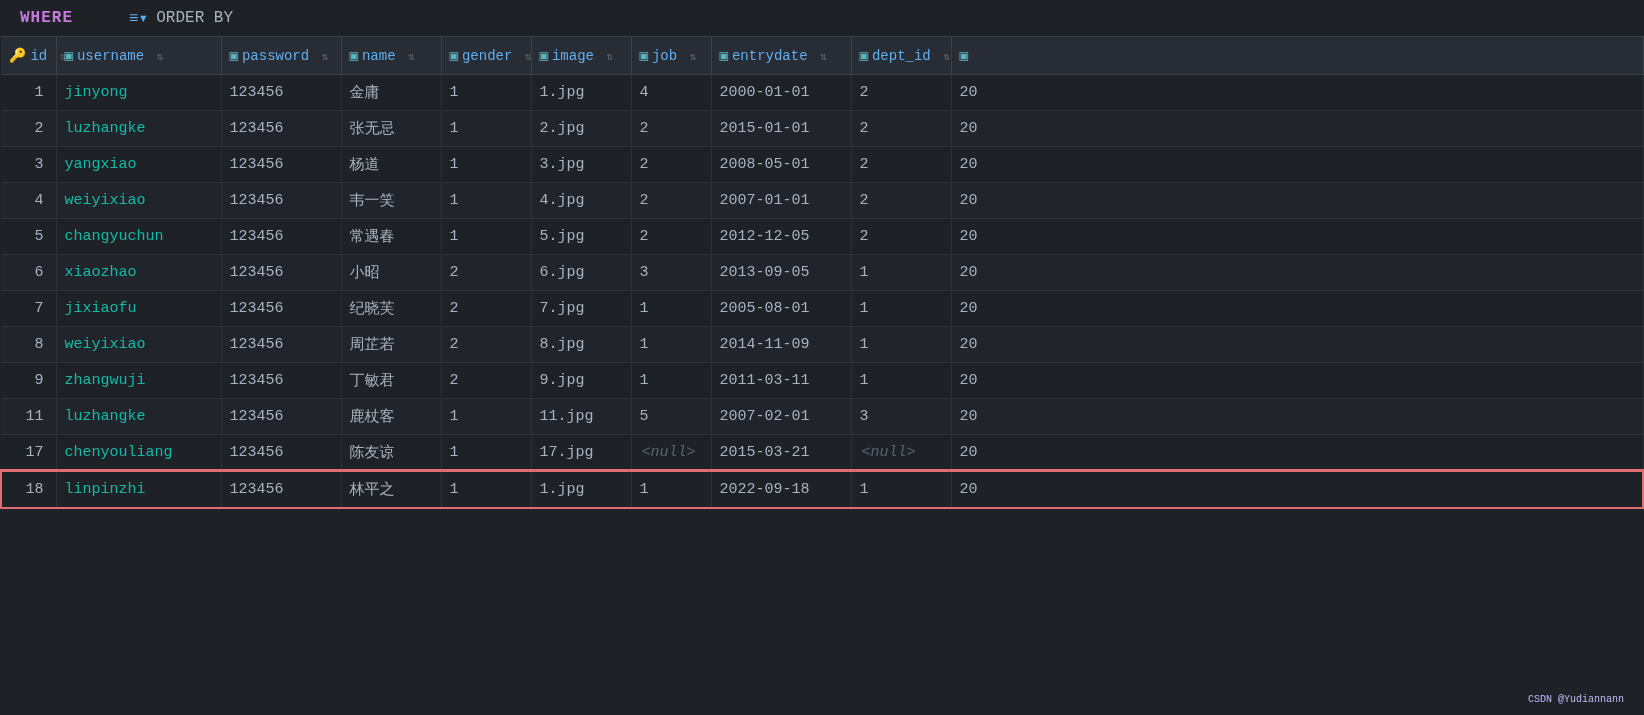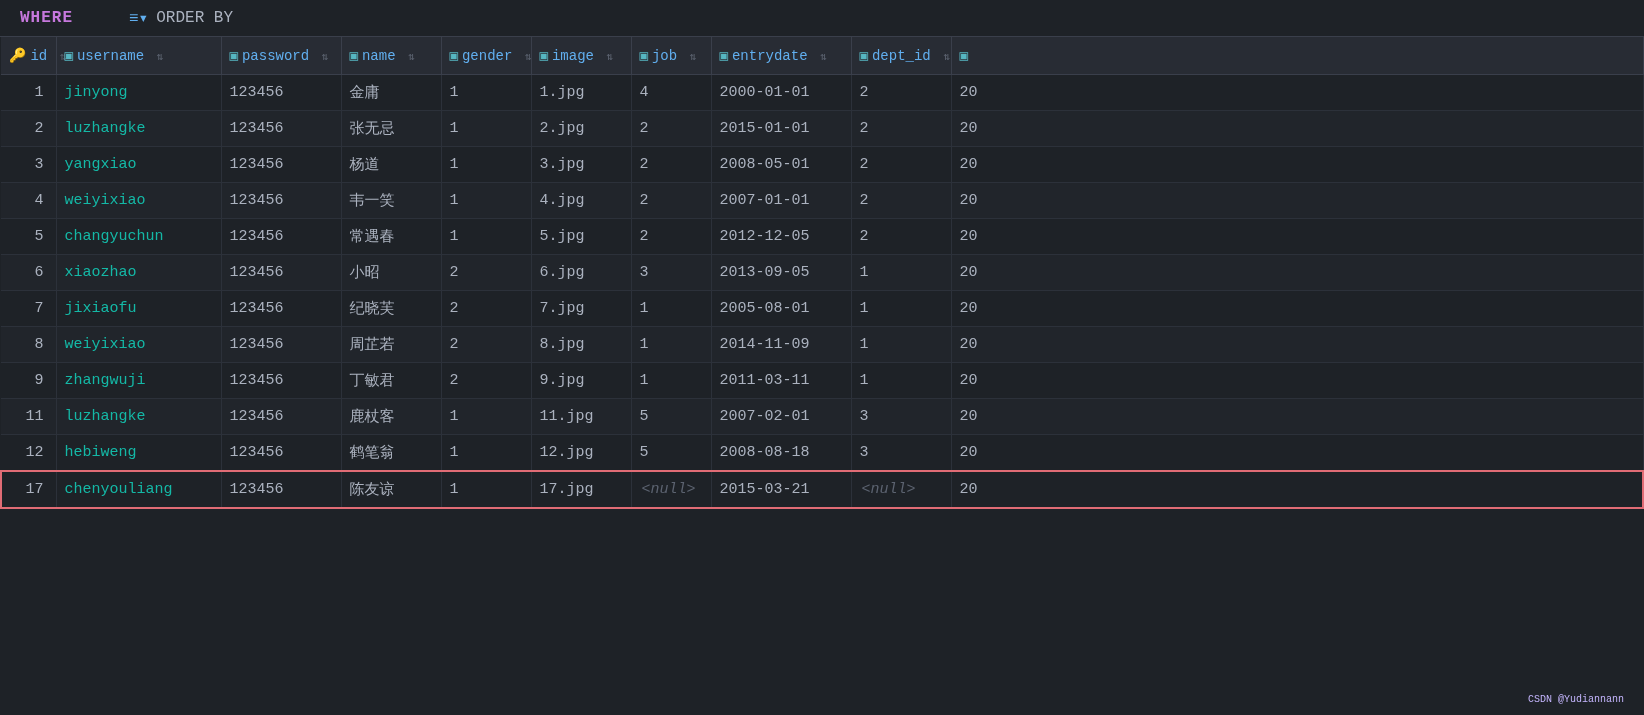--- a/index.html
+++ b/index.html
@@ -313,40 +313,40 @@
           <td>123456</td>
           <td>鹿杖客</td>
           <td>1</td>
           <td>11.jpg</td>
           <td>5</td>
           <td>2007-02-01</td>
           <td>3</td>
           <td>20</td>
         </tr>
         <tr>
-          <td class="id-col">12</td>
-          <td class="username-col">hebiweng</td>
-          <td>123456</td>
-          <td>鹤笔翁</td>
-          <td>1</td>
-          <td>12.jpg</td>
-          <td>5</td>
-          <td>2008-08-18</td>
-          <td>3</td>
-          <td>20</td>
-        </tr>
-        <tr>
           <td class="id-col">17</td>
           <td class="username-col">chenyouliang</td>
           <td>123456</td>
           <td>陈友谅</td>
           <td>1</td>
           <td>17.jpg</td>
           <td class="null-col">&lt;null&gt;</td>
           <td>2015-03-21</td>
           <td class="null-col">&lt;null&gt;</td>
           <td>20</td>
         </tr>
+        <tr style="border: 2px solid rgb(224, 108, 117); outline: rgb(224, 108, 117) solid 2px;">
+          <td class="id-col">18</td>
+          <td class="username-col">linpinzhi</td>
+          <td>123456</td>
+          <td>林平之</td>
+          <td>1</td>
+          <td>1.jpg</td>
+          <td>1</td>
+          <td>2022-09-18</td>
+          <td>1</td>
+          <td>20</td>
+        </tr>
       </tbody>
   </table>
 </div>
 
 <div class="watermark">CSDN @Yudiannann</div>
 
 </body></html>

